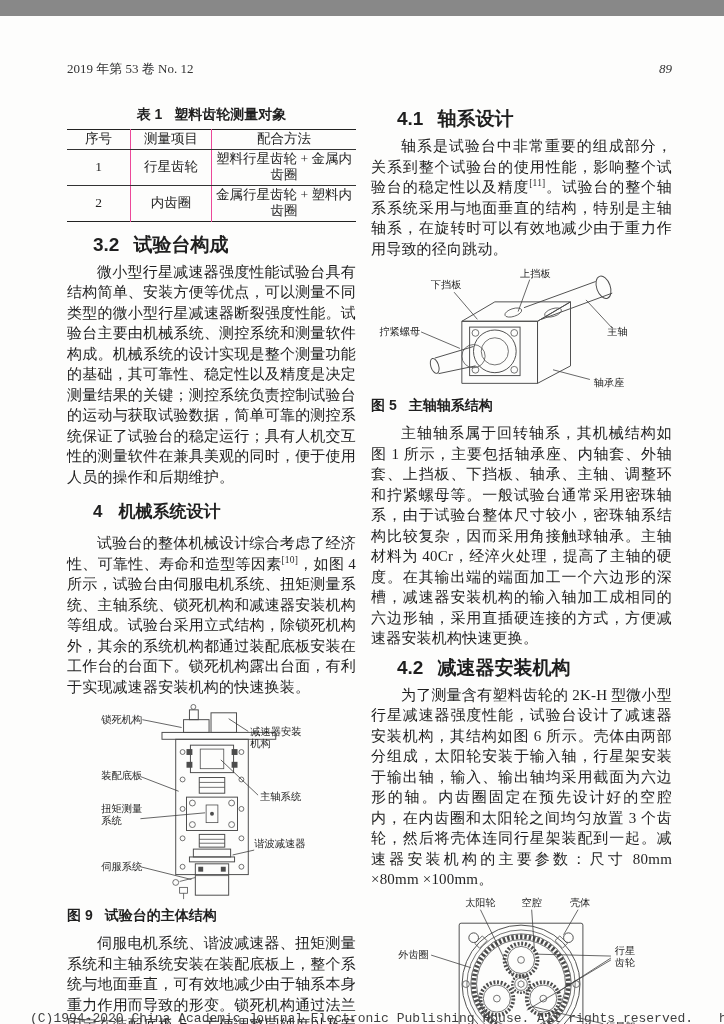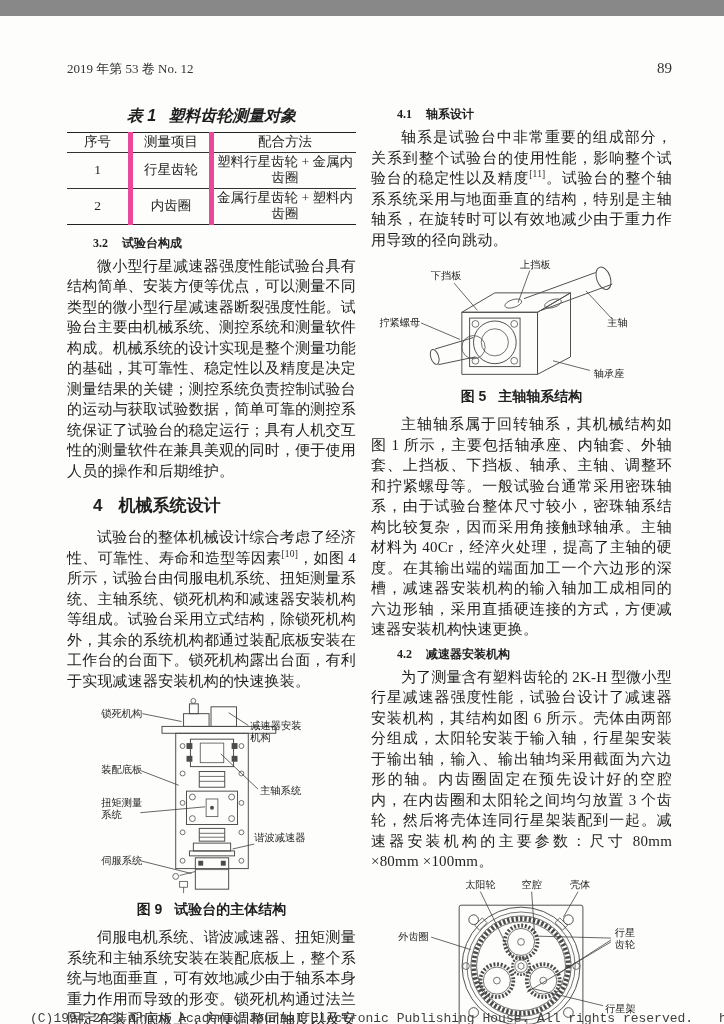--- a/index.html
+++ b/index.html
@@ -6,59 +6,58 @@
   .page {
     position:relative; width:724px; height:1024px; margin:16px auto;
     background:#fdfdfc; overflow:hidden; color:#1f1f1f;
     font-family:"Liberation Serif","DejaVu Serif",serif;
   }
   .header {
     position:absolute; top:44px; left:67px; right:52px;
     display:flex; justify-content:space-between; align-items:baseline;
     font-size:13px; color:#333;
   }
-  .header .pageno { font-size:15px; }
+  .header .pageno { font-size:13px;font-style:italic; }
   .col { position:absolute; top:90px; }
   .col-left  { left:67px;  width:289px; }
   .col-right { left:371px; width:301px; }
   p.body {
     margin:0; font-size:15px; line-height:20.5px; text-align:justify;
     text-indent:2em; letter-spacing:0.2px;
   }
   sup.ref { font-size:9.5px; line-height:0; }
   .h-sub {
-    margin:6px 0 4px; padding-left:26px; font-size:12px; font-weight:bold;
-    font-family:Liberation Serif, serif;
+    margin:6px 0 4px; padding-left:26px; font-size:19px; font-weight:bold;
+    font-family:Liberation Sans, sans-serif;
   }
   .h-sub .num { margin-right:14px; }
   .h-main {
     margin:13px 0 10px; padding-left:26px; font-size:17px; font-weight:bold;
     font-family:"Liberation Sans","DejaVu Sans",sans-serif;
   }
   .h-main .num { margin-right:16px; }
   .tbl-caption {
-    text-align:center; font-size:16px; font-weight:bold; margin:0 0 5px;
+    text-align:center; font-size:14px; font-weight:bold; margin:0 0 5px;
     font-family:"Liberation Sans","DejaVu Sans",sans-serif;
-    font-style:italic;
   }
   .tbl-caption .num { margin-right:12px; }
   table.t1 {
     width:100%; border-collapse:collapse; font-size:13.5px;
     border-top:1.6px solid #222; border-bottom:1.6px solid #222;
     margin-bottom:10px;
   }
   table.t1 th, table.t1 td {
-    border-bottom:1px solid #333; border-left:5px solid #ec4899;
+    border-bottom:1px solid #333; border-left:1px solid #ec4899;
     font-weight:normal; text-align:center; padding:1px 2px; line-height:16.5px;
   }
   table.t1 th:first-child, table.t1 td:first-child { border-left:none; }
   table.t1 tr:last-child td { border-bottom:none; }
   .figure { text-align:center; }
   .fig-caption {
-    text-align:center; font-size:14px; font-weight:bold; margin:2px 0 8px;
+    text-align:left; font-size:14px; font-weight:bold; margin:2px 0 8px;
     font-family:"Liberation Sans","DejaVu Sans",sans-serif;
   }
   .fig-caption .num { margin-right:12px; }
   svg { display:block; margin:0 auto; }
   svg .ln   { stroke:#4c4c4c; stroke-width:1; fill:none; }
   svg .ln2  { stroke:#4c4c4c; stroke-width:0.8; fill:none; }
   svg .teeth{ stroke:#4c4c4c; fill:none; }
   svg .dark { fill:#4c4c4c; stroke:none; }
   svg .lead { stroke:#3c3c3c; stroke-width:0.8; fill:none; }
   svg text  { font-family:"Liberation Serif","DejaVu Serif",serif; font-size:10.5px; fill:#1f1f1f; }

